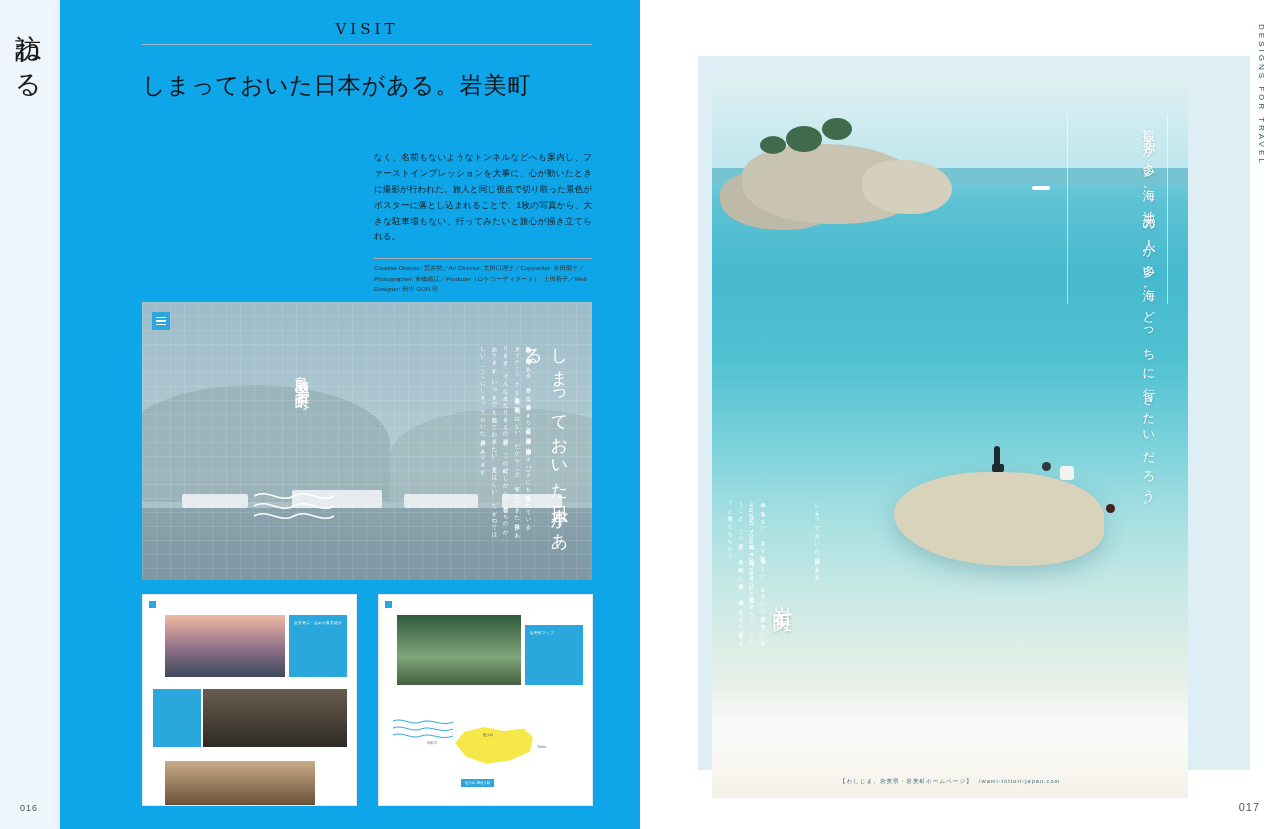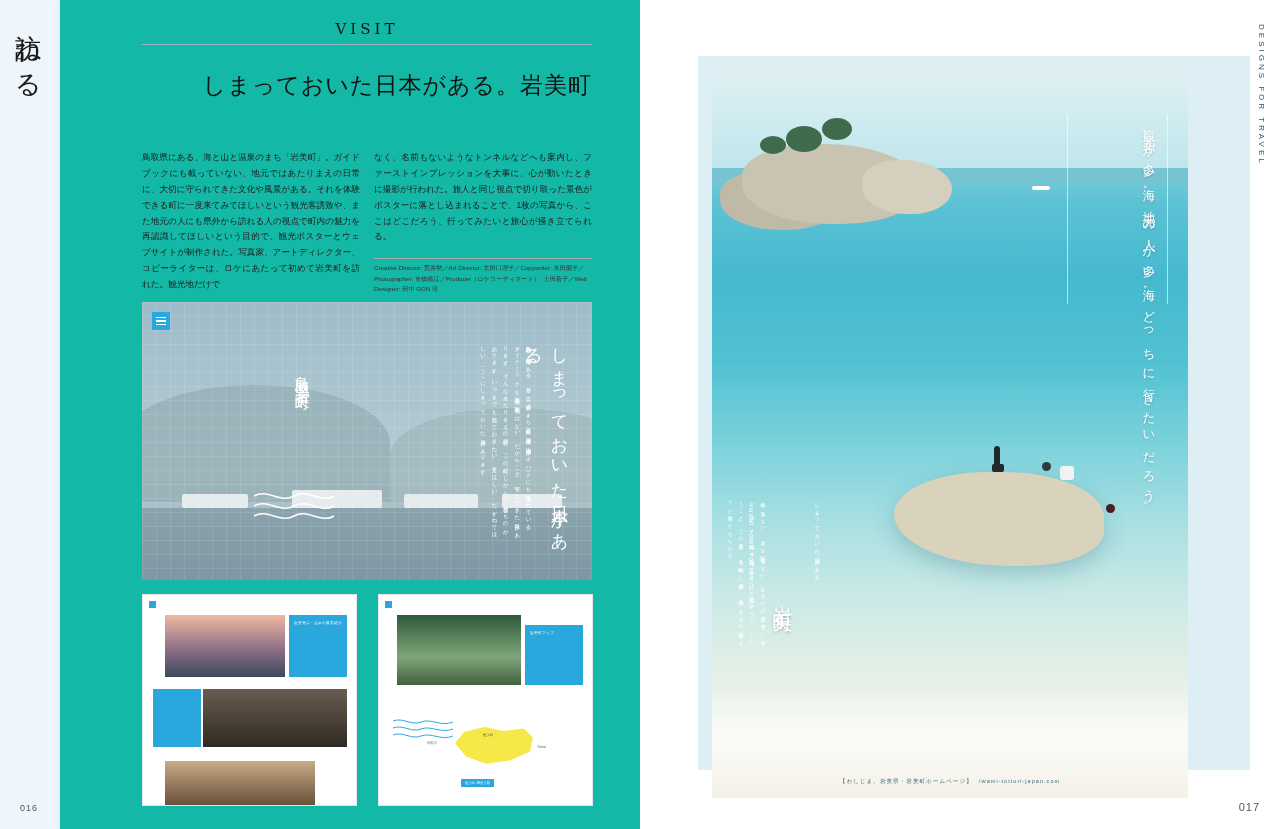--- a/index.html
+++ b/index.html
@@ -11,21 +11,21 @@
   }
   .spread{position:relative;width:1280px;height:829px;}
 
   
   .page-left{
     position:absolute;left:0;top:0;width:640px;height:829px;
     background:#eef6fb;
   }
   .page-left-inner{
     position:absolute;left:60px;top:0;width:580px;height:829px;
-    background:#14b8a6;
+    background:#0ea5e9;
     box-shadow:-2px 0 6px rgba(0,0,0,0.06);
   }
   .vert-title{
     position:absolute;left:12px;top:14px;
     writing-mode:vertical-rl;
     font-family:"DejaVu Serif","Liberation Serif",serif;
     font-size:26px;letter-spacing:6px;color:#1a1a1a;
     line-height:1.25;
   }
   .folio-left{
@@ -36,21 +36,21 @@
     position:absolute;left:82px;top:20px;width:450px;
     border-bottom:1px solid #9bb7c6;
     padding-bottom:6px;
     text-align:center;
   }
   .visit-head span{
     font-family:"DejaVu Serif","Liberation Serif",serif;
     font-size:15px;letter-spacing:4px;color:#111;
   }
   .art-title{
-    position:absolute;left:82px;top:70px;width:450px;text-align:right;
+    position:absolute;left:82px;top:70px;width:450px;text-align:left;
     font-family:"DejaVu Serif","Liberation Serif",serif;
     font-size:23px;letter-spacing:1px;color:#111;
   }
   .art-sub{
     position:absolute;left:82px;top:112px;width:450px;text-align:center;
     font-size:12px;letter-spacing:2px;color:#222;
   }
   .body-col{
     position:absolute;top:150px;width:218px;
     font-size:8.6px;line-height:1.85;color:#1b1b1b;text-align:justify;
@@ -252,22 +252,21 @@
     <div class="folio-left">016</div>
 
     <div class="page-left-inner">
 
       <div class="visit-head">
         <span>VISIT</span>
       </div>
 
       <div class="art-title">しまっておいた日本がある。岩美町</div>
 
-      <div class="body-col col1">鳥取県にある、海と山と温泉のまち「岩美町」。ガイドブックにも載っていない、地元ではあたりまえの日常に、大切に守られてきた文化や風景がある。それを体験できる町に一度来てみてほしいという観光客誘致や、また地元の人にも県外から訪れる人の視点で町内の魅力を再認識してほしいという目的で、観光ポスターとウェブサイトが制作された。写真家、アートディレクター、コピーライターは、ロケにあたって初めて岩美町を訪れた。観光地だけで</div>
-      <div class="body-col col2">なく、名前もないようなトンネルなどへも案内し、ファーストインプレッションを大事に、心が動いたときに撮影が行われた。旅人と同じ視点で切り取った景色がポスターに落とし込まれることで、1枚の写真から、ここはどこだろう、行ってみたいと旅心が掻き立てられる。</div>
+      <div class="body-col col2">なく、名前もないようなトンネルなどへも案内し、ファーストインプレッションを大事に、心が動いたときに撮影が行われた。旅人と同じ視点で切り取った景色がポスターに落とし込まれることで、1枚の写真から、大きな駐車場もない、行ってみたいと旅心が掻き立てられる。</div>
       <div class="credits">Creative Director: 荒井勢／Art Director: 太田口理子／Copywriter: 米田園子／Photographer: 市橋織江／Producer（ロケコーディネート）: 土田善子／Web Designer: 田中 GON 司</div>
 
       <div class="mock-web">
         <div class="sky"></div>
         <div class="hill"></div>
         <div class="hill2"></div>
         <div class="sea"></div>
         <div class="boat b1"></div>
         <div class="boat b2"></div>
         <div class="boat b3"></div>

